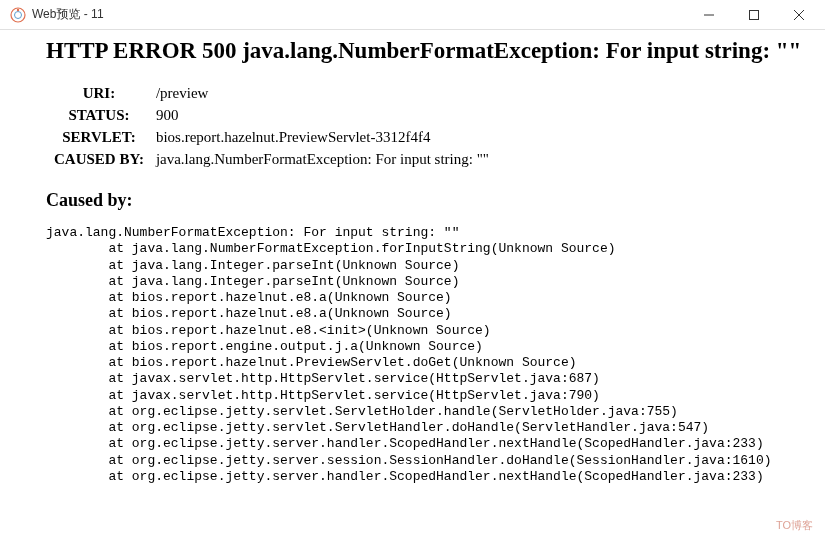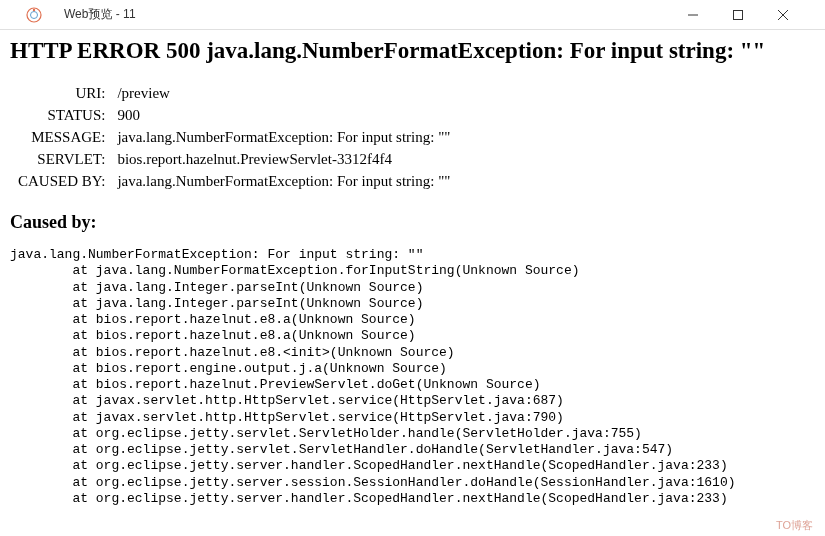--- a/index.html
+++ b/index.html
@@ -1,26 +1,26 @@
 <!DOCTYPE html>
 <html><head>
   <meta charset="utf-8">
   <style>
     * { margin: 0; padding: 0; box-sizing: border-box; }
     body { width: 825px; height: 536px; background: #fff; font-family: Arial, sans-serif; overflow: hidden; }
-    .titlebar { height: 30px; display: flex; align-items: center; padding: 0 20px; border-bottom: 1px solid #e0e0e0; gap: 16px; }
+    .titlebar { height: 30px; display: flex; align-items: center; padding: 0 4px; border-bottom: 1px solid #e0e0e0; }
     .favicon { width: 16px; height: 16px; margin: 0 6px; display: inline-flex; align-items: center; justify-content: center; }
     .titlebar-title { font-size: 12px; color: #333; flex: 1; }
     .win-controls { display: flex; gap: 0; }
     .win-btn { width: 45px; height: 28px; display: flex; align-items: center; justify-content: center; font-size: 14px; color: #333; font-family: Arial; }
-    .content { padding: 8px 8px 8px 10px; overflow: hidden; }
+    .content { padding: 8px 8px 8px 10px; overflow: hidden; margin-left: 36px; }
     h2.error-title { font-size: 23px; font-weight: bold; font-family: "Times New Roman", serif; margin-bottom: 18px; }
     table.info { border-collapse: collapse; margin-left: 4px; margin-bottom: 20px; }
     table.info td { padding: 2.5px 4px; font-size: 15px; font-family: "Times New Roman", serif; vertical-align: top; }
-    table.info td.key { font-weight: normal; text-align: right; padding-right: 8px; }
+    table.info td.key { font-weight: bold; text-align: center; padding-right: 8px; }
     h3.caused-by { font-size: 18px; font-weight: bold; font-family: "Times New Roman", serif; margin-bottom: 14px; }
     pre.stack { font-family: "Courier New", monospace; font-size: 13px; line-height: 1.25; white-space: pre; }
     .watermark { position: absolute; bottom: 3px; right: 12px; font-size: 11px; color: rgba(200,100,80,0.6); font-family: Arial; }
   </style>
 </head>
 <body>
 
 <div class="titlebar">
   <span class="favicon">
     <svg width="16" height="16" viewBox="0 0 16 16">
@@ -57,24 +57,20 @@
     <tbody>
         <tr>
       <td class="key">URI:</td>
       <td>/preview</td>
     </tr>
     <tr>
       <td class="key">STATUS:</td>
       <td>900</td>
     </tr>
     <tr>
-      <td class="key">MESSAGE:</td>
-      <td>java.lang.NumberFormatException: For input string: ""</td>
-    </tr>
-    <tr>
       <td class="key">SERVLET:</td>
       <td>bios.report.hazelnut.PreviewServlet-3312f4f4</td>
     </tr>
     <tr>
       <td class="key">CAUSED BY:</td>
       <td>java.lang.NumberFormatException: For input string: ""</td>
     </tr>
   </tbody>
     </table>
 

